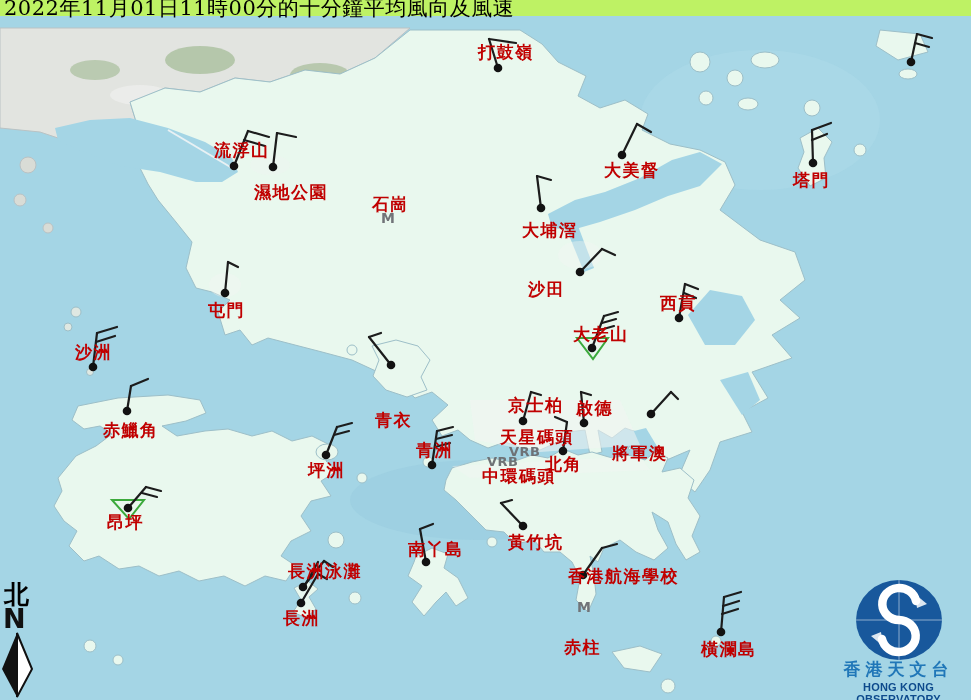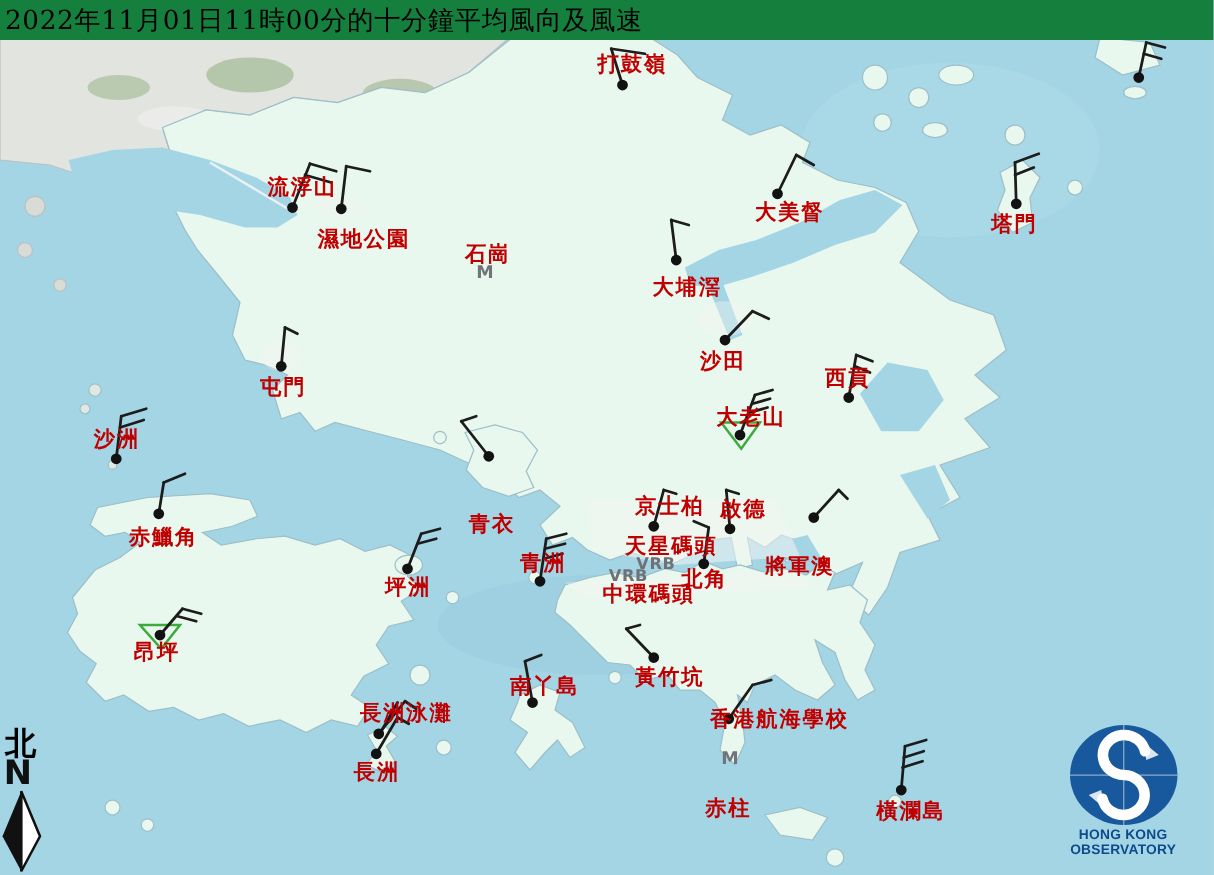--- a/index.html
+++ b/index.html
@@ -23,22 +23,22 @@
     font-family:"DejaVu Sans","Liberation Sans",sans-serif;
     font-weight:700;font-size:13px;letter-spacing:.5px;
   }
   .m-tag{
     position:absolute;white-space:nowrap;line-height:1;
     color:var(--m-color,#717478);
     font-family:"DejaVu Sans","Liberation Sans",sans-serif;
     font-weight:700;font-size:14px;
   }
   #title-bar{
-    position:absolute;left:0;top:0;width:971px;height:32px;z-index:6;
-    background:#15803d;display:flex;align-items:center;
+    position:absolute;left:0;top:0;width:971px;height:16px;z-index:6;
+    background:#bef264;display:flex;align-items:center;
   }
   #title-bar .t{
     font-family:"DejaVu Serif","Liberation Serif",serif;
     font-size:21px;color:#000;padding-left:4px;letter-spacing:.5px;
   }
   #compass{position:absolute;left:0px;top:582px;z-index:6;width:40px;}
   #compass .hanzi{
     font-family:"DejaVu Serif","Liberation Serif",serif;
     font-weight:700;font-size:25px;color:#000;line-height:1;padding-left:4px;
   }
@@ -310,21 +310,21 @@
       <div class="station-label" style="left: 214px; top: 142px;">流浮山</div>
       <div class="station-label" style="left: 254px; top: 184px;">濕地公園</div>
       <div class="station-label" style="left: 372px; top: 196px;">石崗</div>
       <div class="m-tag" style="left: 381px; top: 211px;">M</div>
       <div class="station-label" style="left: 604px; top: 162px;">大美督</div>
       <div class="station-label" style="left: 522px; top: 222px;">大埔滘</div>
       <div class="station-label" style="left: 793px; top: 172px;">塔門</div>
       <div class="station-label" style="left: 208px; top: 302px;">屯門</div>
       <div class="station-label" style="left: 75px; top: 344px;">沙洲</div>
       <div class="station-label" style="left: 103px; top: 422px;">赤鱲角</div>
-      <div class="station-label" style="left: 560px; top: 281px;">沙田</div>
+      <div class="station-label" style="left: 528px; top: 281px;">沙田</div>
       <div class="station-label" style="left: 660px; top: 295px;">西貢</div>
       <div class="station-label" style="left: 573px; top: 326px;">大老山</div>
       <div class="station-label" style="left: 375px; top: 372px; margin-top: 40px;">青衣</div>
       <div class="station-label" style="left: 508px; top: 397px;">京士柏</div>
       <div class="station-label" style="left: 576px; top: 400px;">啟德</div>
       <div class="station-label" style="left: 500px; top: 429px;">天星碼頭</div>
       <div class="vrb-tag" style="left: 509px; top: 445px;">VRB</div>
       <div class="station-label" style="left: 482px; top: 468px;">中環碼頭</div>
       <div class="vrb-tag" style="left: 487px; top: 455px;">VRB</div>
       <div class="station-label" style="left: 545px; top: 456px;">北角</div>
@@ -358,16 +358,17 @@
 
   <div id="hko-logo">
     <svg width="92" height="84" viewBox="0 0 92 84" style="display:block;margin:0 auto;">
       <ellipse cx="46" cy="42" rx="43" ry="40" fill="#18589c"></ellipse>
       <line x1="3" y1="42" x2="89" y2="42" stroke="#ffffff" stroke-width="1" opacity="0.5"></line>
       <line x1="46" y1="2" x2="46" y2="82" stroke="#ffffff" stroke-width="1" opacity="0.5"></line>
       <path d="M63,23 A17,16 0 1 0 46,42 A17,16 0 1 1 29,61" fill="none" stroke="#ffffff" stroke-width="8.5" stroke-linecap="round"></path>
       <polygon points="62,16 74,26 64,30" fill="#ffffff" opacity="0.85"></polygon>
       <polygon points="30,68 18,58 28,54" fill="#ffffff" opacity="0.85"></polygon>
     </svg>
+    <div class="cn">香港天文台</div>
     <div class="en">HONG KONG OBSERVATORY</div>
   </div>
 
 </div>
 
 </body></html>

